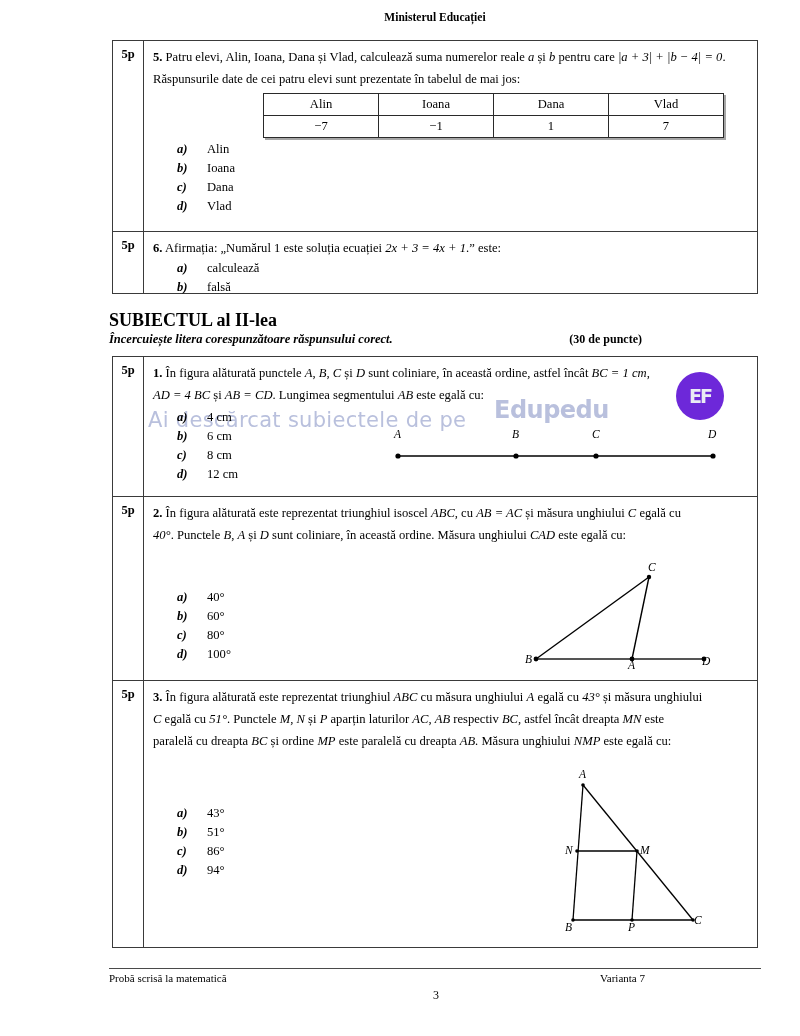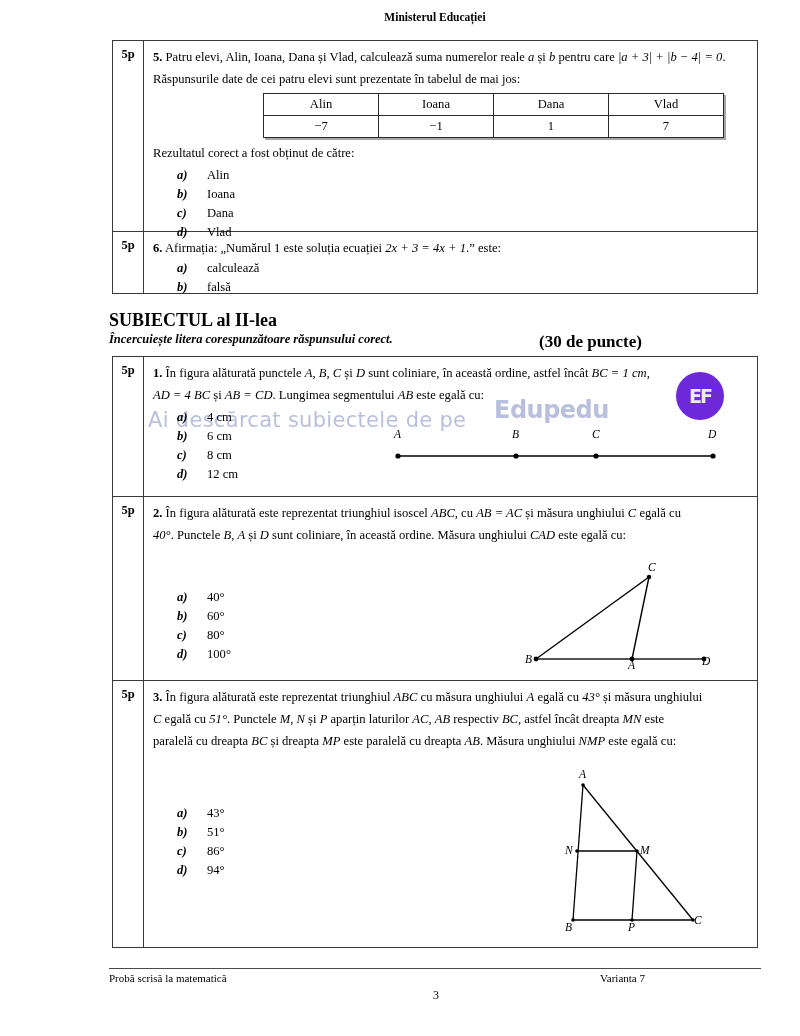--- a/index.html
+++ b/index.html
@@ -104,21 +104,21 @@
   .subject-instr {
     position: absolute;
     left: 73px;
     font-size: 12.5px;
     font-weight: bold;
     font-style: italic;
   }
   .subject-points {
     position: absolute;
     right: 78px;
-    font-size: 17px;
+    font-size: 12px;
     font-weight: bold;
   }
 
   
   .datatable {
     border-collapse: collapse;
     margin: 3px 0 0 110px;
     box-shadow: 2px 2px 0 rgba(0,0,0,0.35);
   }
   .datatable td {
@@ -255,21 +255,20 @@
           </tr>
           <tr>
             <td>−7</td>
             <td>−1</td>
             <td>1</td>
             <td>7</td>
           </tr>
         </tbody>
           </table>
 
-        <div style="margin-top:4px;">Rezultatul corect a fost obținut de către:</div>
 
         <ul class="opts" style="margin-top:2px;">
           <li>
             <span class="olet">a)</span>
             <span class="oval">Alin</span>
           </li>
           <li>
             <span class="olet">b)</span>
             <span class="oval">Ioana</span>
           </li>
@@ -386,21 +385,21 @@
           <span class="qnum">3.</span>
           <span>În figura alăturată este reprezentat triunghiul </span><span class="mathv">ABC</span><span> cu măsura unghiului </span><span class="mathv">A</span><span> egală cu </span><span class="mathv">43°</span><span> și măsura unghiului</span>
         </div>
         <div class="txt-just">
           <span class="mathv">C</span><span> egală cu </span><span class="mathv">51°</span><span>. Punctele </span><span class="mathv">M</span>,
           <span class="mathv">N</span> și
           <span class="mathv">P</span><span> aparțin laturilor </span><span class="mathv">AC</span>,
           <span class="mathv">AB</span><span> respectiv </span><span class="mathv">BC</span><span>, astfel încât dreapta </span><span class="mathv">MN</span><span> este</span>
         </div>
         <div class="txt-just">
-          <span>paralelă cu dreapta </span><span class="mathv">BC</span><span> și dreapta </span><span class="mathv">MP</span><span> este paralelă cu dreapta </span><span class="mathv">AB</span><span>. Măsura unghiului </span><span class="mathv">NMP</span><span> este egală cu:</span>
+          <span>paralelă cu dreapta </span><span class="mathv">BC</span><span> și ordine </span><span class="mathv">MP</span><span> este paralelă cu dreapta </span><span class="mathv">AB</span><span>. Măsura unghiului </span><span class="mathv">NMP</span><span> este egală cu:</span>
         </div>
         <ul class="opts" style="margin-top:52px;">
           <li>
             <span class="olet">a)</span>
             <span class="oval">43°</span>
           </li>
           <li>
             <span class="olet">b)</span>
             <span class="oval">51°</span>
           </li>

